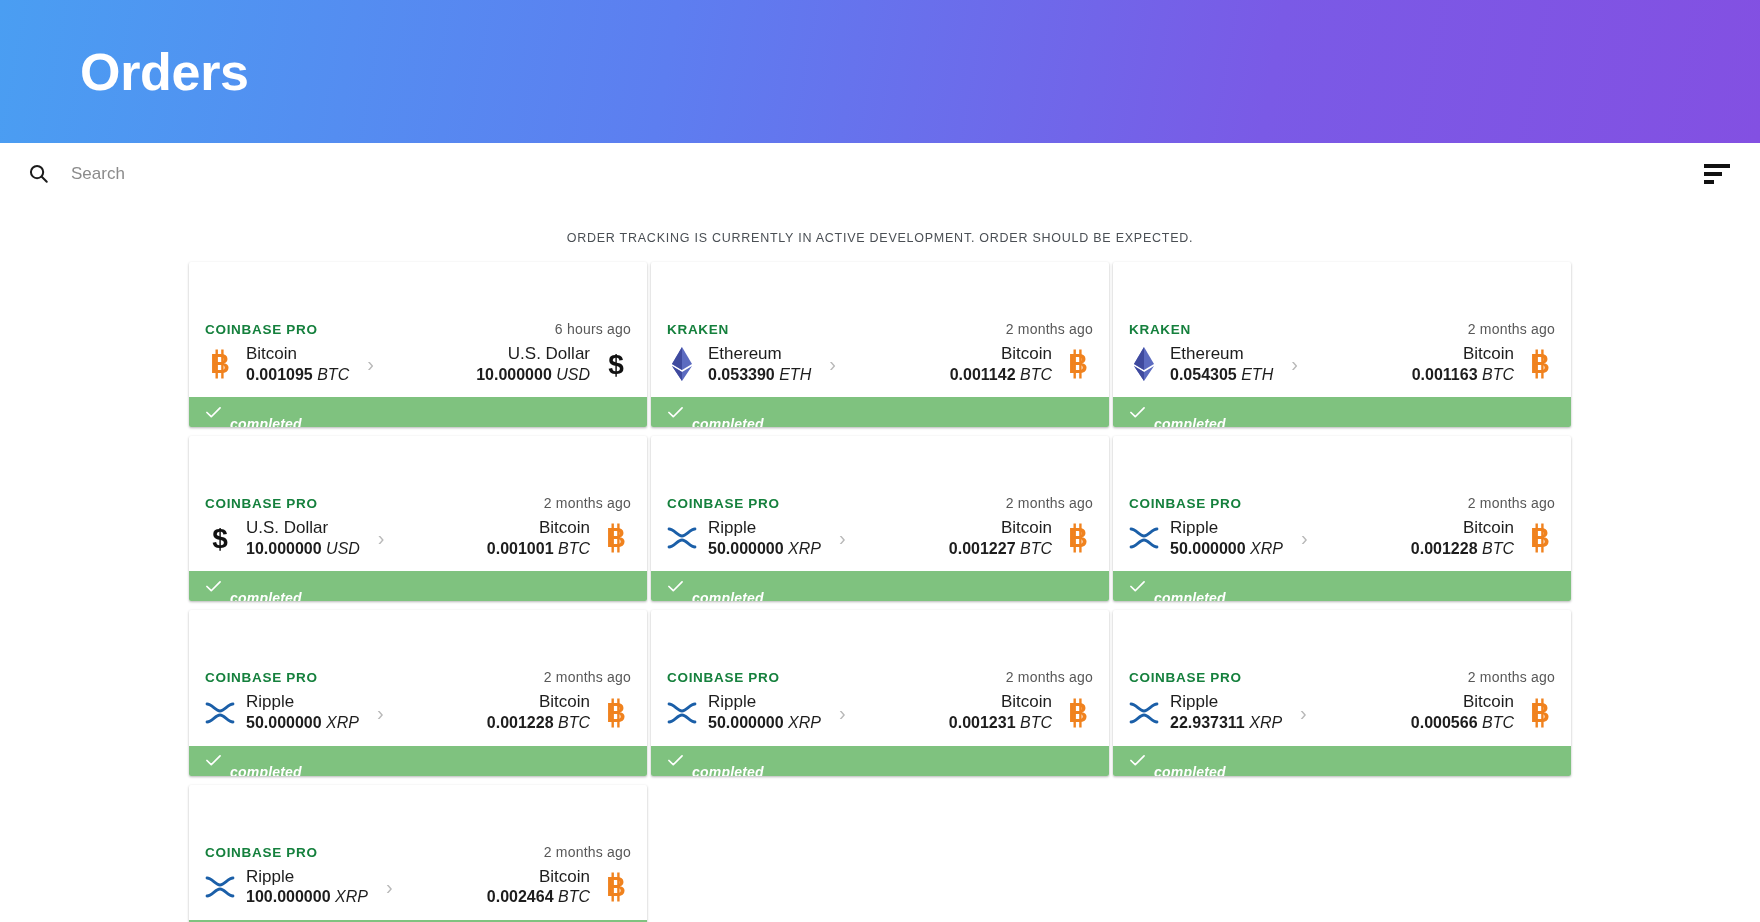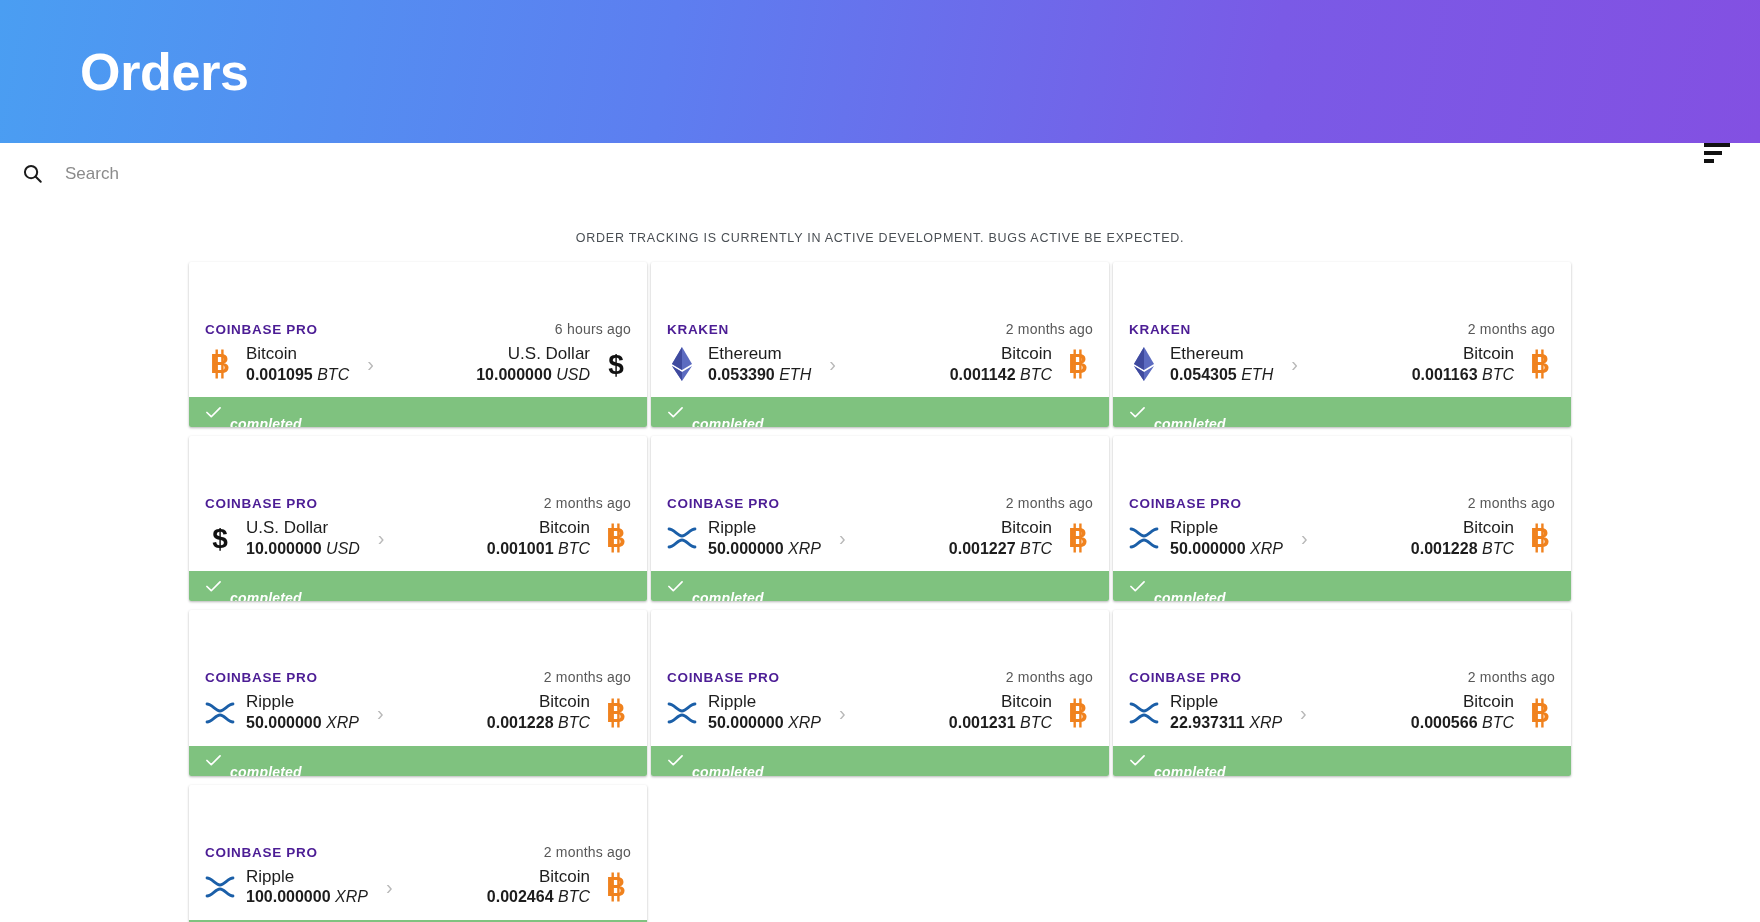--- a/index.html
+++ b/index.html
@@ -26,21 +26,22 @@
     font-weight: bold;
     letter-spacing: -0.3px;
     line-height: 1;
   }
 
   
   .search-bar {
     height: 62px;
     background: #ffffff;
     display: flex;
-    padding: 0 22px 0 10px;
+    align-items: center;
+    padding: 0 22px 0 16px;
     border-bottom: 1px solid #ffffff;
   }
   .search-icon {
     width: 44px;
     display: flex;
     justify-content: center;
     align-items: center;
     flex: 0 0 44px;
   }
   .search-input {
@@ -104,21 +105,21 @@
   .card-top {
     display: flex;
     justify-content: space-between;
     align-items: baseline;
     margin-bottom: 6px;
   }
   .venue {
     font-size: 13.5px;
     font-weight: bold;
     letter-spacing: 0.7px;
-    color: #4c1d95;
+    color: #15803d;
   }
   .timestamp {
     font-size: 14px;
     color: #585858;
     letter-spacing: 0.2px;
     margin-top: 45px;
   }
 
   .card-row {
     display: flex;
@@ -209,21 +210,21 @@
     </svg>
   </span>
   <input class="search-input" type="text" placeholder="Search" style="">
   <span class="sort-icon">
     <i></i>
       <i></i>
       <i></i>
   </span>
 </div>
 
-<div class="notice">ORDER TRACKING IS CURRENTLY IN ACTIVE DEVELOPMENT. BUGS ACTIVE BE EXPECTED.</div>
+<div class="notice">ORDER TRACKING IS CURRENTLY IN ACTIVE DEVELOPMENT. ORDER SHOULD BE EXPECTED.</div>
 
 <div class="orders-grid">
     <div class="grid-cell">
       <div class="order-card">
         <div class="card-body">
           <div class="card-top">
             <div class="venue">COINBASE PRO</div>
             <div class="timestamp">6 hours ago</div>
           </div>
           <div class="card-row">

